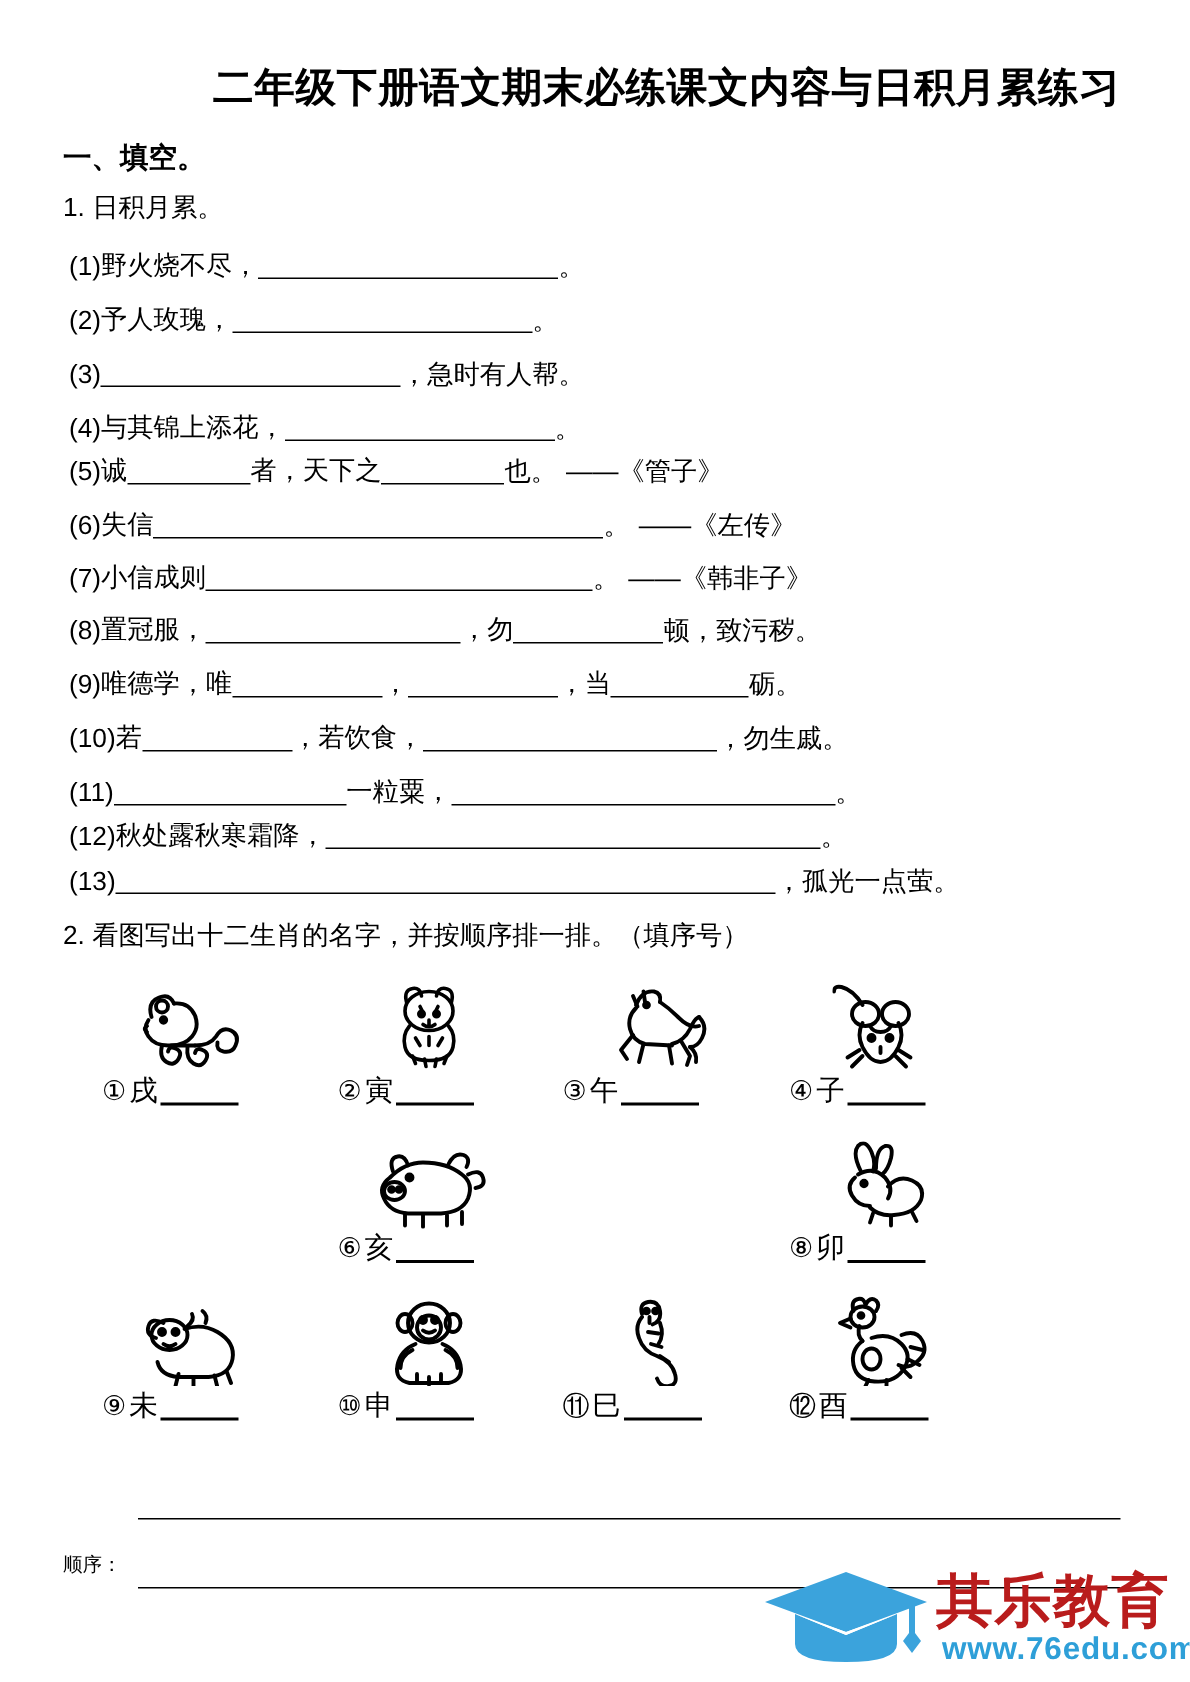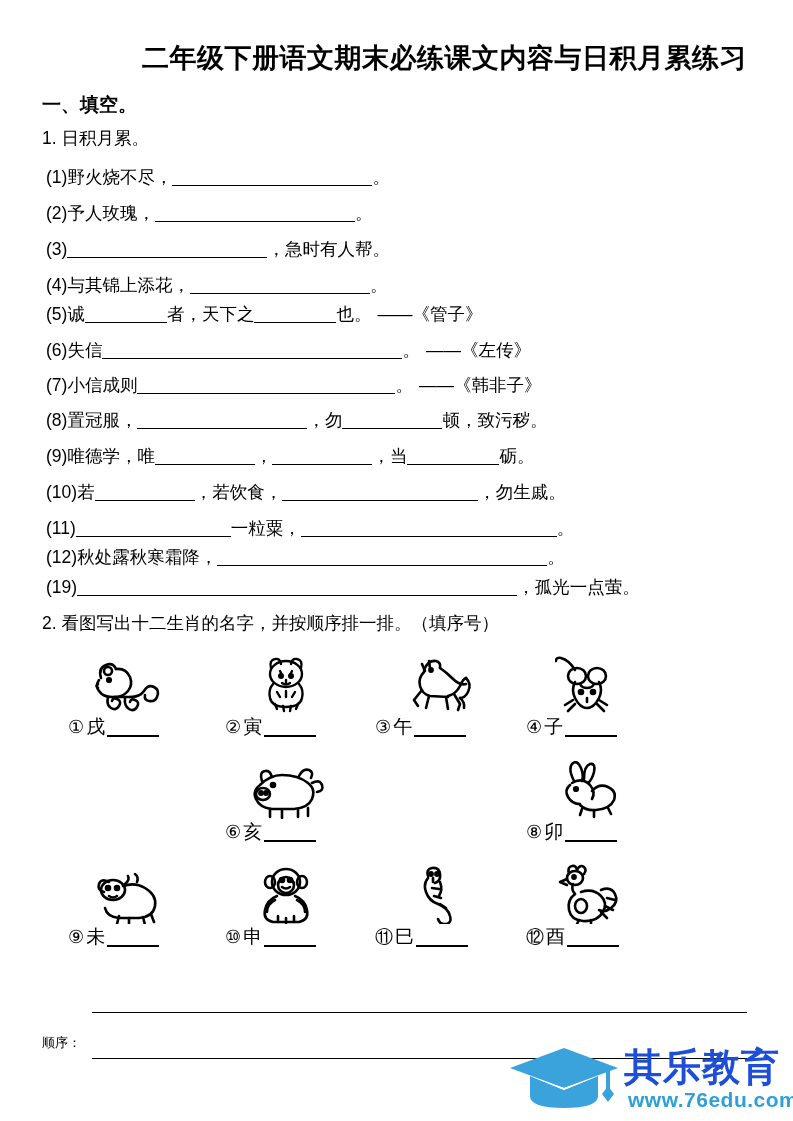--- a/index.html
+++ b/index.html
@@ -161,21 +161,21 @@
     top: 6px;
     width: 112px;
     height: 66px;
   }
   .logo-text {
     position: absolute;
     left: 116px;
     top: 2px;
     font-size: 38px;
     font-weight: bold;
-    color: #1d4ed8;
+    color: #b91c1c;
     letter-spacing: 1px;
     white-space: nowrap;
     font-family: "Liberation Sans", sans-serif;
   }
   .logo-url {
     position: absolute;
     left: 120px;
     top: 48px;
     font-size: 21px;
     font-weight: bold;
@@ -237,21 +237,21 @@
 
   <div class="qline qitem" style="top:518px;">
     <span class="idx">(11)</span><span class="blank" style="width:155px"></span><span>一粒粟，</span><span class="blank" style="width:256px"></span><span class="punct">。</span>
   </div>
 
   <div class="qline qitem" style="top:547px;">
     <span class="idx">(12)</span><span>秋处露秋寒霜降，</span><span class="blank" style="width:330px"></span><span class="punct">。</span>
   </div>
 
   <div class="qline qitem" style="top:577px;">
-    <span class="idx">(19)</span><span class="blank" style="width:440px"></span><span class="punct">，孤光一点萤。</span>
+    <span class="idx">(13)</span><span class="blank" style="width:440px"></span><span class="punct">，孤光一点萤。</span>
   </div>
 
   <div class="qline qnum-line" style="top:615px;text-align:right;">2. 看图写出十二生肖的名字，并按顺序排一排。（填序号）</div>
 
   <div class="zodiac-grid">
 
     <div class="z-row">
 
       <div class="z-cell" style="left:0px">
         <div class="z-art">

